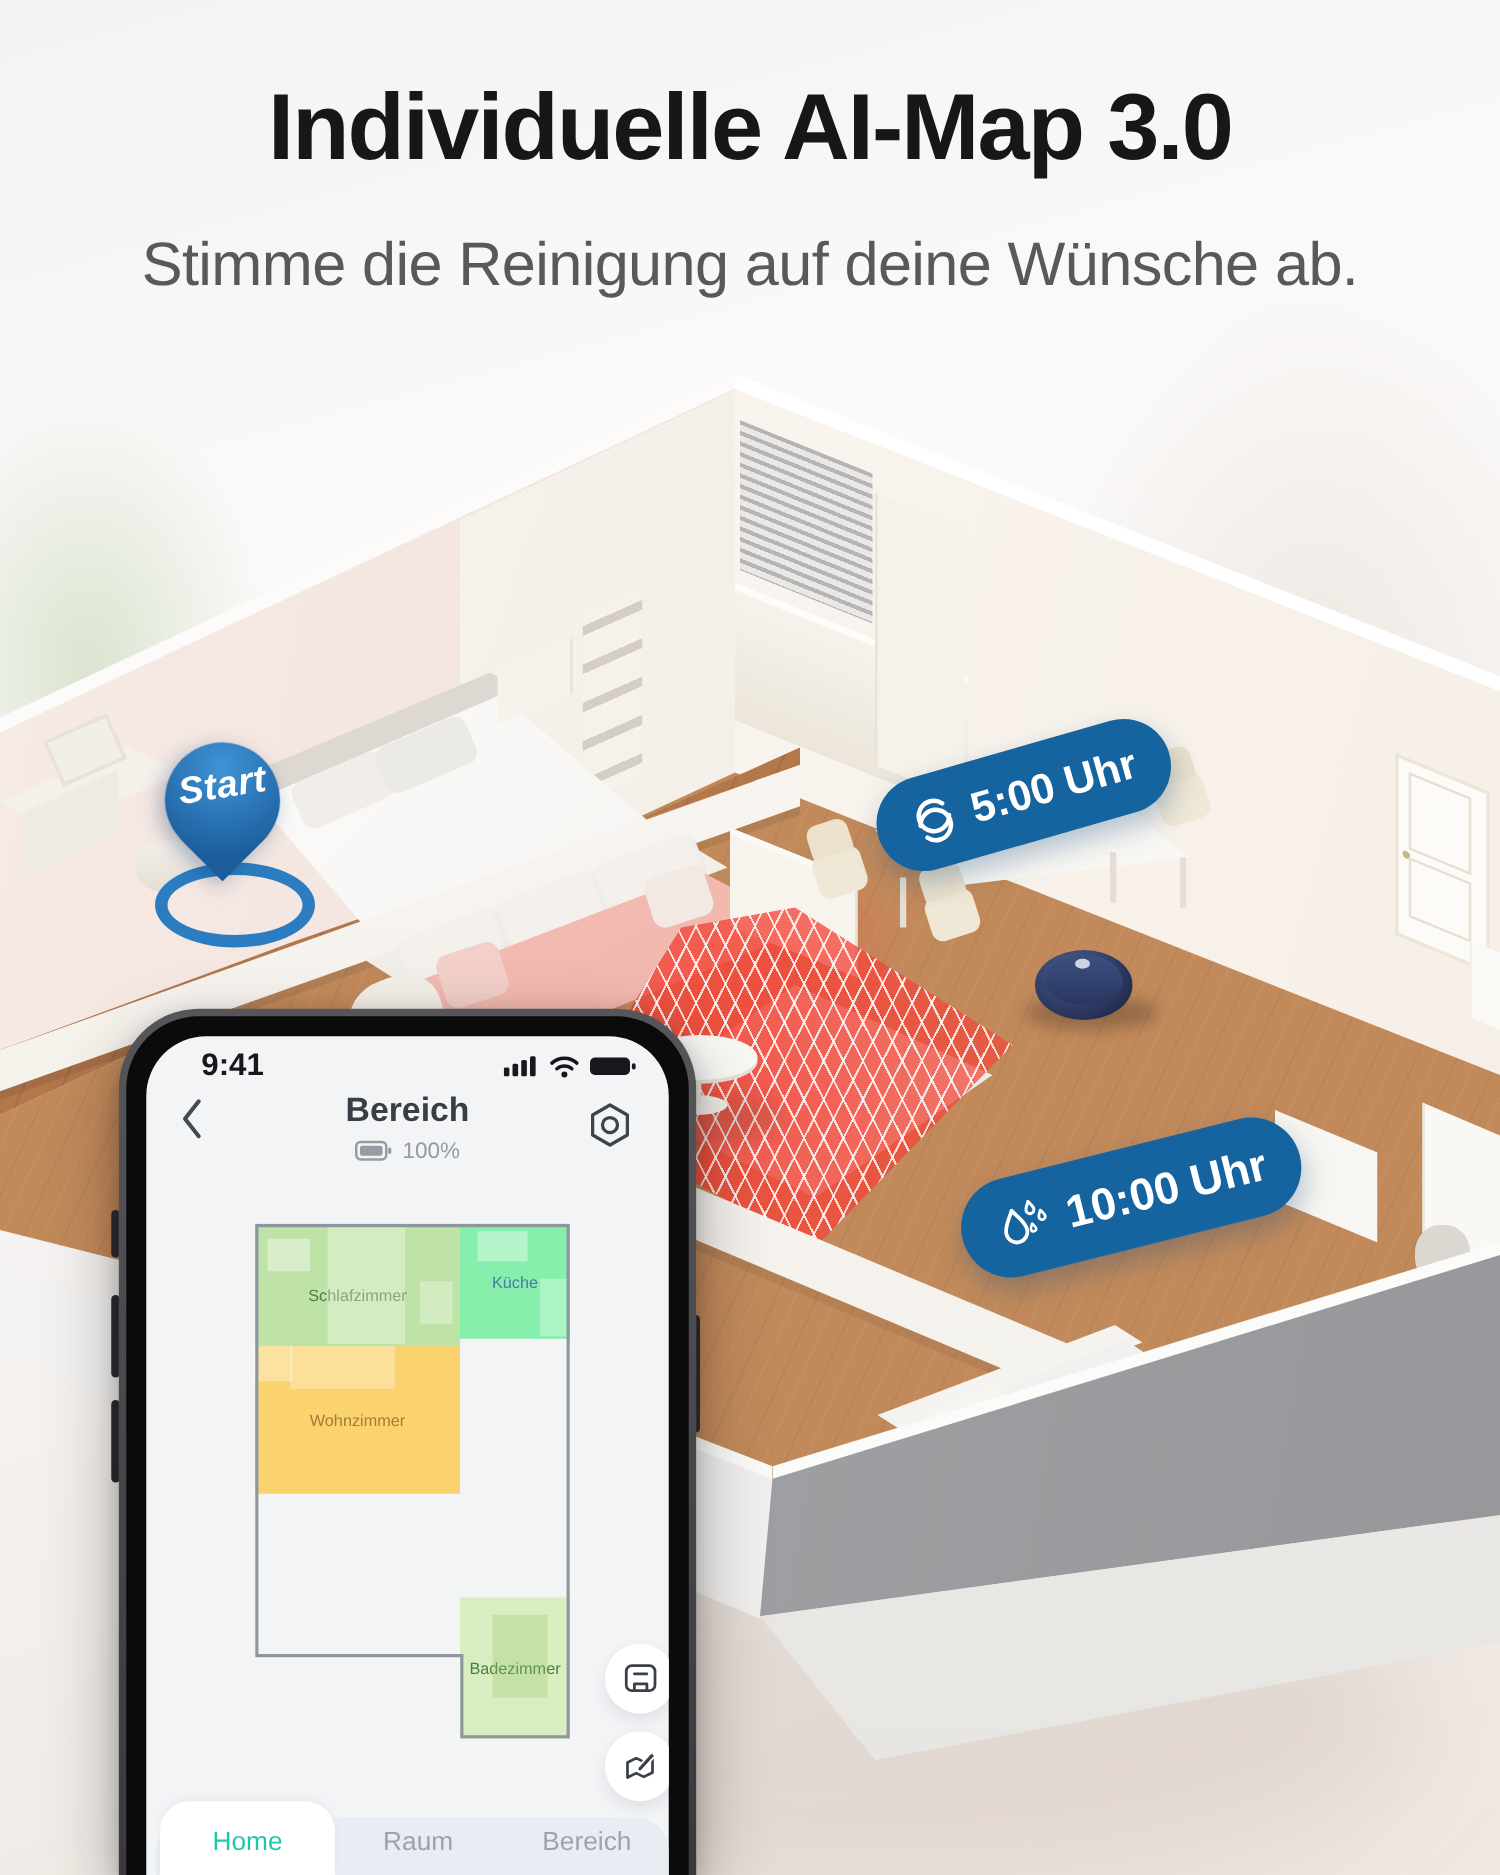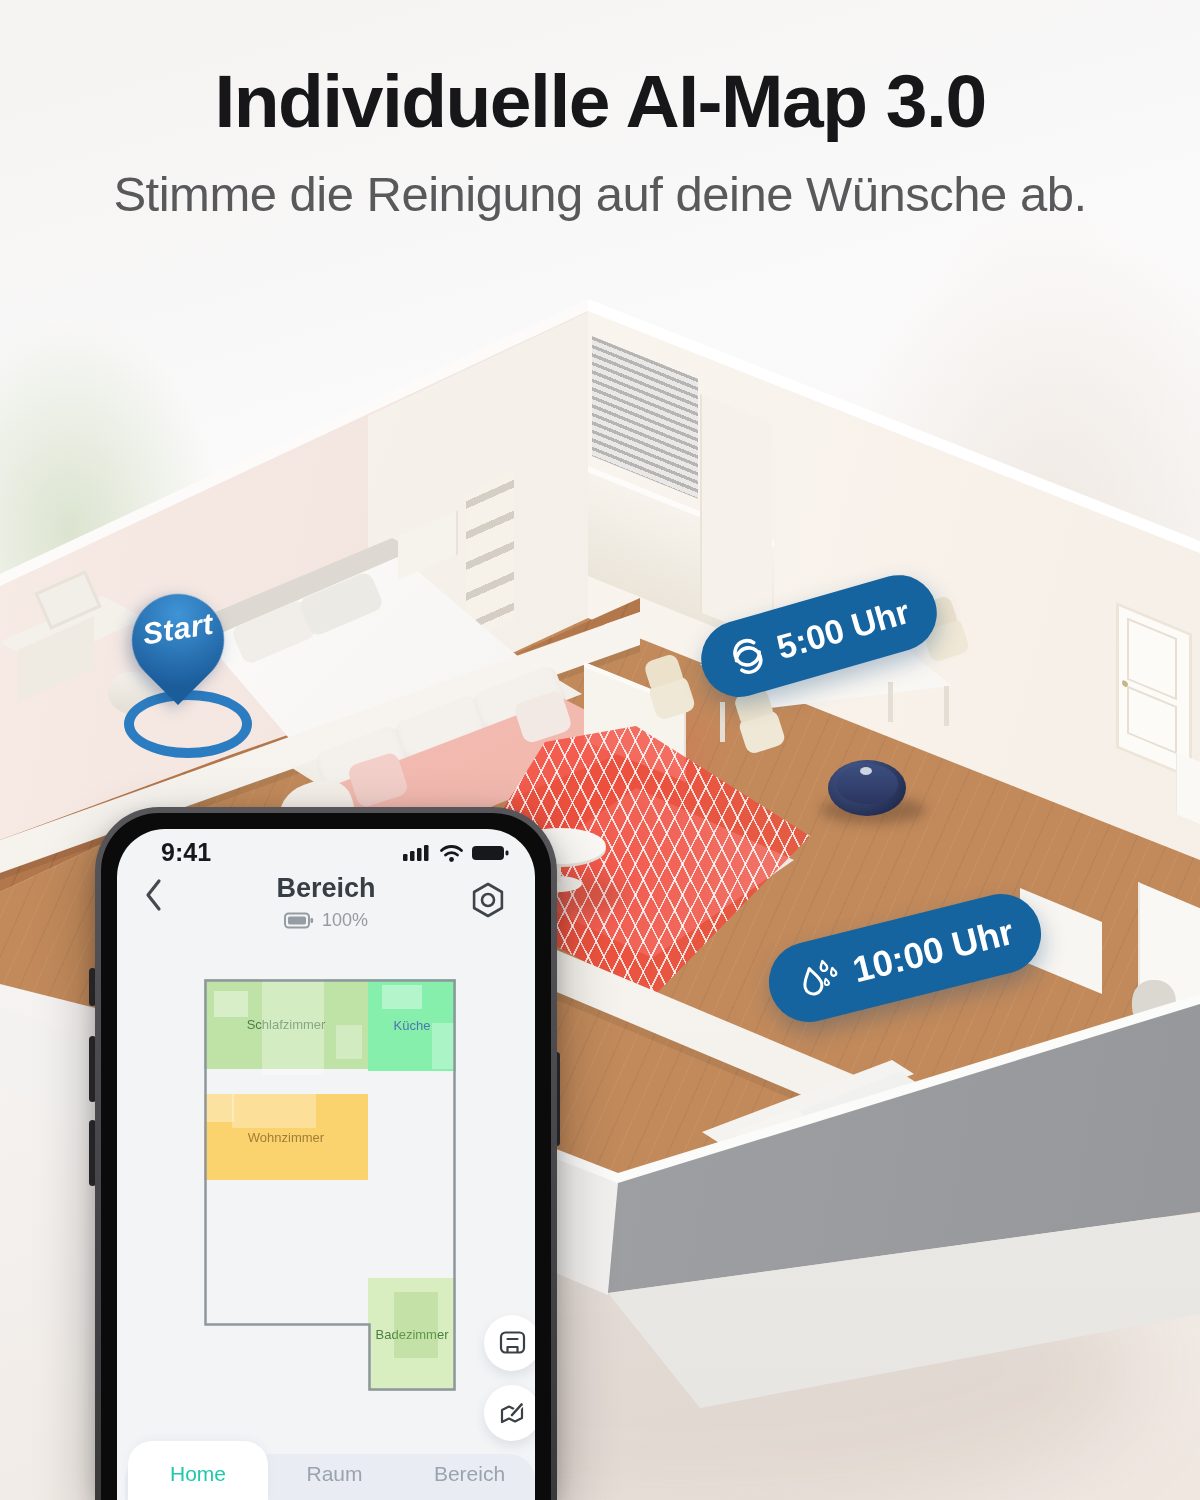--- a/index.html
+++ b/index.html
@@ -7,21 +7,21 @@
     font-family:"Liberation Sans",sans-serif;
     background:linear-gradient(165deg,#f4f3f2 0%,#fbfafa 30%,#f4f1ef 62%,#efe7e0 100%);}
   .page::before{content:"";position:absolute;left:-80px;top:320px;width:300px;height:420px;
     background:radial-gradient(closest-side,rgba(193,210,173,.55),rgba(193,210,173,0));pointer-events:none;}
   .page::after{content:"";position:absolute;right:-60px;top:200px;width:420px;height:700px;
     background:radial-gradient(closest-side,rgba(234,224,214,.6),rgba(234,224,214,0));pointer-events:none;}
 
   
   .hdr{position:absolute;left:0;top:0;width:1200px;text-align:center;z-index:30;}
   .hdr h1{margin:58px 0 0;font-size:75px;font-weight:800;letter-spacing:-1.5px;color:#17171a;}
-  .hdr p{margin:22px 0 0;font-size:49px;font-weight:500;letter-spacing:-0.5px;color:#59595b;}
+  .hdr p{margin:40px 0 0;font-size:49px;font-weight:500;letter-spacing:-0.5px;color:#59595b;}
 
   
   .scene{position:absolute;left:0;top:290px;width:1200px;height:1210px;z-index:1;}
   .scene>div{position:absolute;}
   .poly{position:absolute;inset:0;}
   .wood{background-color:#c28a5b;background-image:
      repeating-linear-gradient(114deg,rgba(92,52,24,.09) 0 2px,rgba(0,0,0,0) 2px 30px),
      repeating-linear-gradient(114deg,rgba(255,255,255,.06) 0 1px,rgba(0,0,0,0) 1px 15px);}
   .wood-dark{background-color:#b3774c;background-image:
      repeating-linear-gradient(114deg,rgba(80,40,16,.10) 0 2px,rgba(0,0,0,0) 2px 28px);}
@@ -153,23 +153,23 @@
   .nav-title{left:0;right:0;top:44px;text-align:center;font-size:27px;font-weight:600;color:#383e45;}
   .nav-gear{right:26px;top:50px;}
   .battrow{left:0;right:0;top:81px;display:flex;justify-content:center;align-items:center;gap:8px;}
   .battrow svg{position:static;}
   .battrow span{position:static;font-size:18px;color:#959ba3;}
 
   .map{left:87px;top:150px;width:252px;height:412px;}
   .room{display:flex;align-items:center;justify-content:center;font-size:13px;font-weight:500;}
   .room span{position:static;}
   .room i{position:absolute;display:block;}
-  .room0{left:0;top:0;width:164px;height:90px;}
+  .room0{left:0;top:0;width:164px;height:115px;}
   .room1{left:164px;top:0;width:88px;height:92px;}
-  .room2{left:0;top:115px;width:164px;height:86px;}
+  .room2{left:0;top:98px;width:164px;height:118px;}
   .room3{left:164px;top:92px;width:88px;height:207px;}
   .room4{left:0;top:232px;width:164px;height:115px;}
   .room5{left:164px;top:299px;width:88px;height:113px;}
   .room0 i.a{left:10px;top:12px;width:34px;height:26px;background:rgba(255,255,255,.4);}
   .room0 i.b{left:58px;top:0;width:62px;height:96px;background:rgba(255,255,255,.32);}
   .room0 i.c{left:132px;top:46px;width:26px;height:34px;background:rgba(255,255,255,.3);}
   .room1 i.a{left:14px;top:6px;width:40px;height:24px;background:rgba(255,255,255,.38);}
   .room1 i.b{left:64px;top:44px;width:22px;height:46px;background:rgba(255,255,255,.3);}
   .room2 i.a{left:0;top:0;width:30px;height:28px;background:rgba(255,255,255,.35);}
   .room2 i.b{left:28px;top:0;width:84px;height:34px;background:rgba(255,255,255,.3);}

